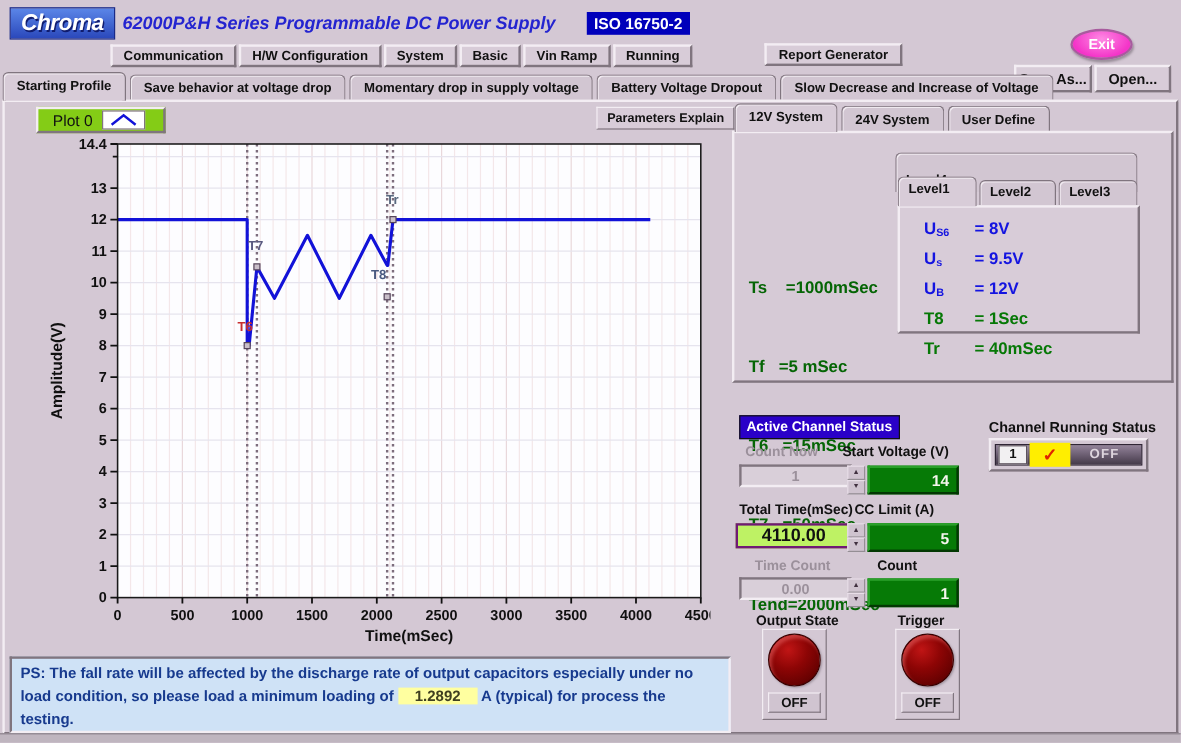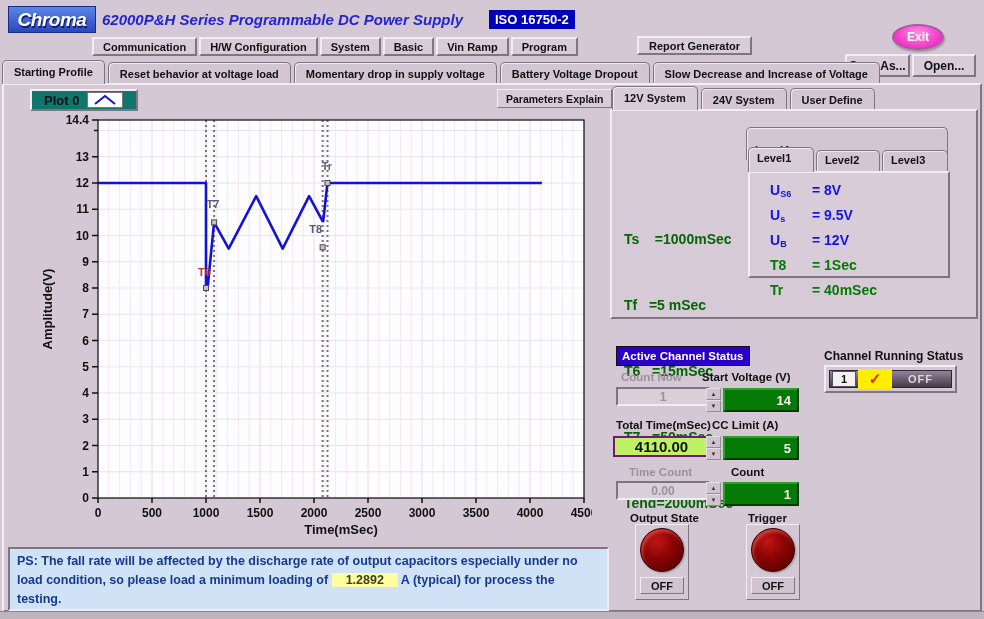--- a/index.html
+++ b/index.html
@@ -42,22 +42,22 @@
   .tabstrip { display:flex; align-items:flex-end;text-align:right; }
   .tab { background:#d2c6d2; border:1px solid #80757f; border-bottom:none;
          border-radius:5px 5px 0 0; box-shadow:inset 1px 1px 0 #f0eaf0;
          font-weight:bold; font-size:11px; padding:5px 11px 4px; margin-right:3px;
          white-space:nowrap; color:#111; }
   .tab.active { background:#d8ccd8; padding-bottom:6px; position:relative; z-index:5; }
 
   .content-panel { background:#d4c8d4; }
 
   
-  .plot-legend { background:#0f766e; display:flex; align-items:center; gap:8px;
-                 padding:0 6px 0 12px; font-weight:bold; font-size:13px; }
+  .plot-legend { background:#84cc16; display:flex; align-items:center; gap:8px;
+                 padding:0 6px 0 12px; font-weight:normal; font-size:13px; }
   .legend-icon { background:#fff; border:1px solid #80757f; width:36px; height:16px;
                  display:flex; align-items:center; justify-content:center; }
 
   svg text.tick { font:bold 12px "Liberation Sans",sans-serif; fill:#101010; }
   svg text.anno { font:bold 11px "Liberation Sans",sans-serif; }
   svg text.axis-title { font:bold 13px "Liberation Sans",sans-serif; fill:#101010; }
 
   
   .green-params { color:#056505; font-weight:bold; font-size:14px; line-height:22px; white-space:pre; }
   .lvl-row { display:flex; font-weight:bold; font-size:14px; line-height:21px; padding-left:20px; }
@@ -114,33 +114,33 @@
 <div class="abs title" style="left:102px; top:11px;">62000P&amp;H Series  Programmable DC Power Supply</div>
 
 <div class="abs badge" style="left:489px; top:10px;">ISO 16750-2</div>
 
 <div class="abs menu-row" style="left:92px; top:37px;">
   <div class="btn raised">Communication</div>
   <div class="btn raised">H/W Configuration</div>
   <div class="btn raised">System</div>
   <div class="btn raised">Basic</div>
   <div class="btn raised">Vin Ramp</div>
-  <div class="btn raised">Program</div>
+  <div class="btn raised">Running</div>
 </div>
 
 <div class="abs btn raised" style="left:637px; top:36px; height:19px; padding:0 10px;">Report Generator</div>
 
 <div class="abs exit" style="left:892px; top:24px; width:52px; height:26px;">Exit</div>
 
 <div class="abs btn raised" style="left:845px; top:54px; width:65px; height:23px; font-size:12px;">Save As...</div>
 <div class="abs btn raised" style="left:912px; top:54px; width:64px; height:23px; font-size:12px;">Open...</div>
 
 <div class="abs tabstrip" style="left:2px; top:60px; height:24px;">
   <div class="tab active">Starting Profile</div>
-  <div class="tab">Reset behavior at voltage load</div>
+  <div class="tab">Save behavior at voltage drop</div>
   <div class="tab">Momentary drop in supply voltage</div>
   <div class="tab">Battery Voltage Dropout</div>
   <div class="tab">Slow Decrease and Increase of Voltage</div>
 </div>
 
 <div class="abs content-panel raised" style="left:2px; top:83px; width:980px; height:529px;"></div>
 
 <div class="abs plot-legend raised" style="left:30px; top:89px; width:108px; height:22px;">
   <span>Plot 0</span>
   <span class="legend-icon">

